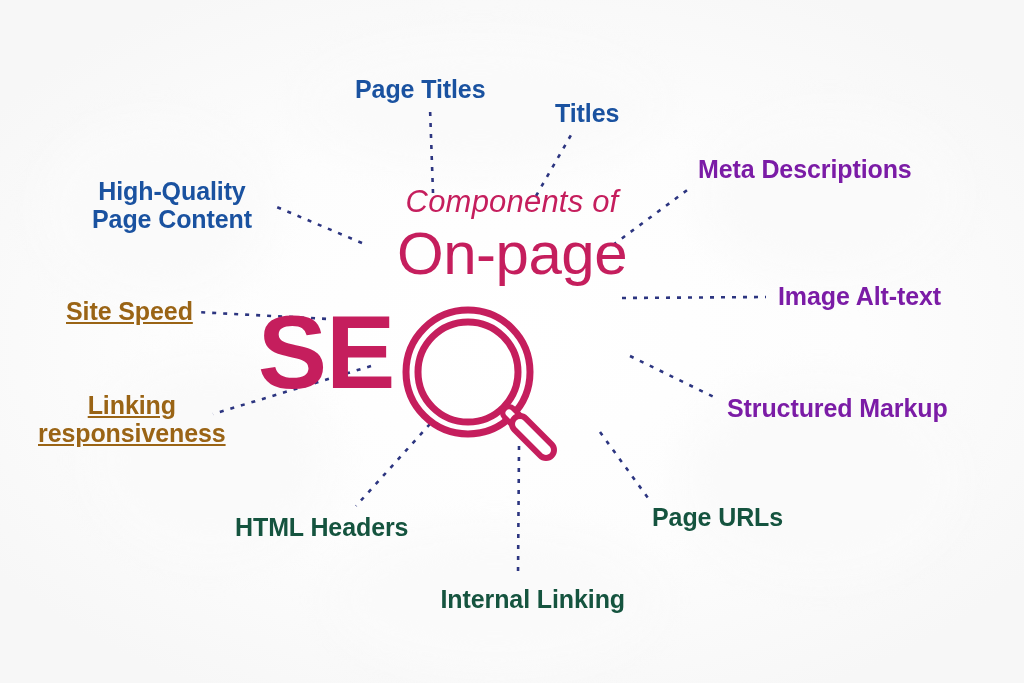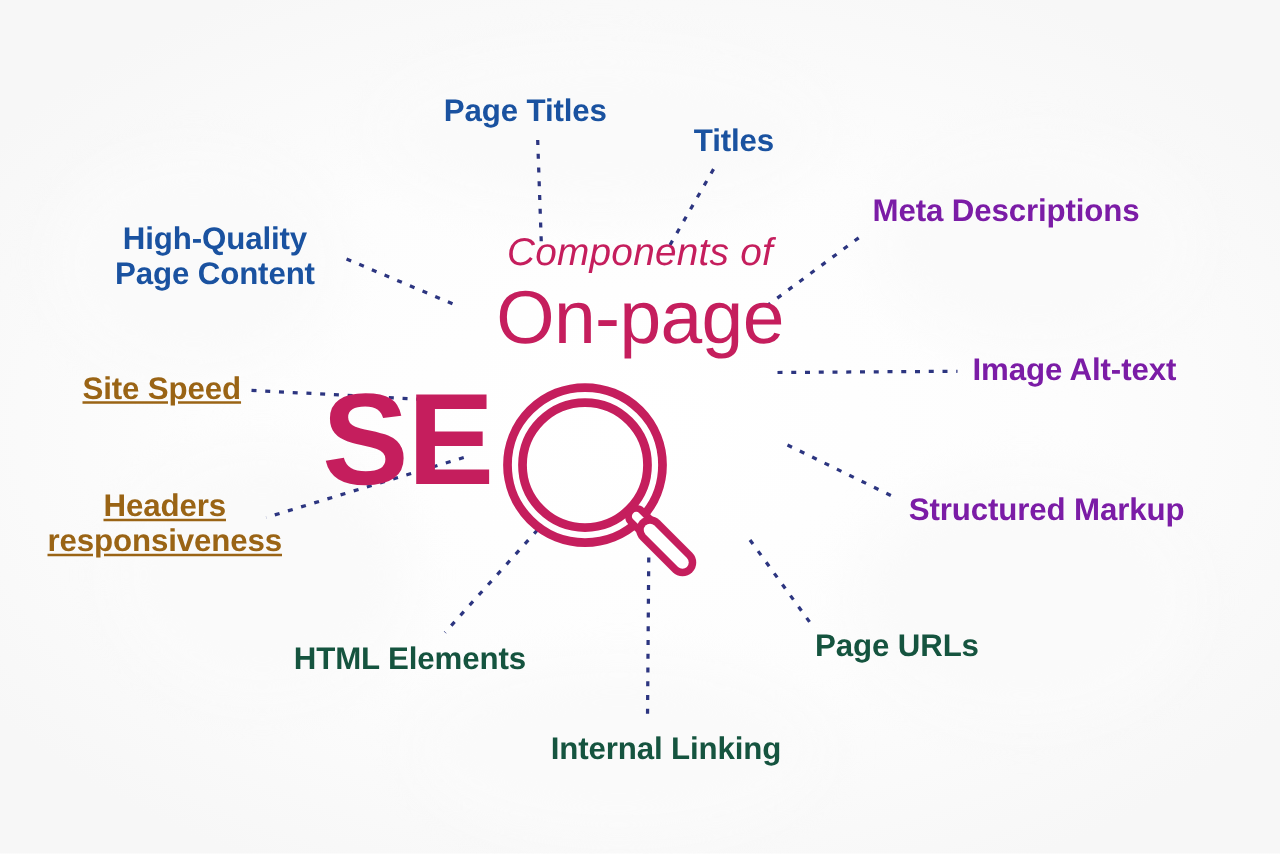--- a/index.html
+++ b/index.html
@@ -138,19 +138,19 @@
     </svg>
   </div>
 
 <div class="label c-blue" style="font-size: 25px; color: rgb(26, 82, 160); text-align: center; visibility: visible; left: 355px; top: 75px;">Page Titles</div>
     <div class="label c-blue" style="font-size: 25px; color: rgb(26, 82, 160); text-align: center; visibility: visible; left: 555px; top: 99px;">Titles</div>
     <div class="label c-purple" style="font-size: 25px; color: rgb(123, 28, 166); text-align: left; visibility: visible; left: 698px; top: 155px;">Meta Descriptions</div>
     <div class="label c-purple" style="font-size: 25px; color: rgb(123, 28, 166); text-align: left; visibility: visible; left: 778px; top: 282px;">Image Alt-text</div>
     <div class="label c-purple" style="font-size: 25px; color: rgb(123, 28, 166); text-align: left; visibility: visible; left: 727px; top: 394px;">Structured Markup</div>
     <div class="label c-green" style="font-size: 25px; color: rgb(21, 84, 63); text-align: center; visibility: visible; left: 440.5px; top: 585px;">Internal Linking</div>
     <div class="label c-green" style="font-size: 25px; color: rgb(21, 84, 63); text-align: left; visibility: visible; left: 652px; top: 503px;">Page URLs</div>
-    <div class="label c-green" style="font-size: 25px; color: rgb(21, 84, 63); text-align: center; visibility: visible; left: 235px; top: 513px;">HTML Elements</div>
-    <div class="label c-ochre" style="font-size: 25px; color: rgb(154, 100, 21); text-align: center; visibility: visible; left: 38px; top: 391px;">Headers
+    <div class="label c-green" style="font-size: 25px; color: rgb(21, 84, 63); text-align: center; visibility: visible; left: 235px; top: 513px;">HTML Headers</div>
+    <div class="label c-ochre" style="font-size: 25px; color: rgb(154, 100, 21); text-align: center; visibility: visible; left: 38px; top: 391px;">Linking
 responsiveness</div>
     <div class="label c-ochre" style="font-size: 25px; color: rgb(154, 100, 21); text-align: left; visibility: visible; left: 66px; top: 297px;">Site Speed</div>
     <div class="label c-blue" style="font-size: 25px; color: rgb(26, 82, 160); text-align: center; visibility: visible; left: 92px; top: 150px; margin-top: 27px;">High-Quality
 Page Content</div>
   </div>
 
 </body></html>

